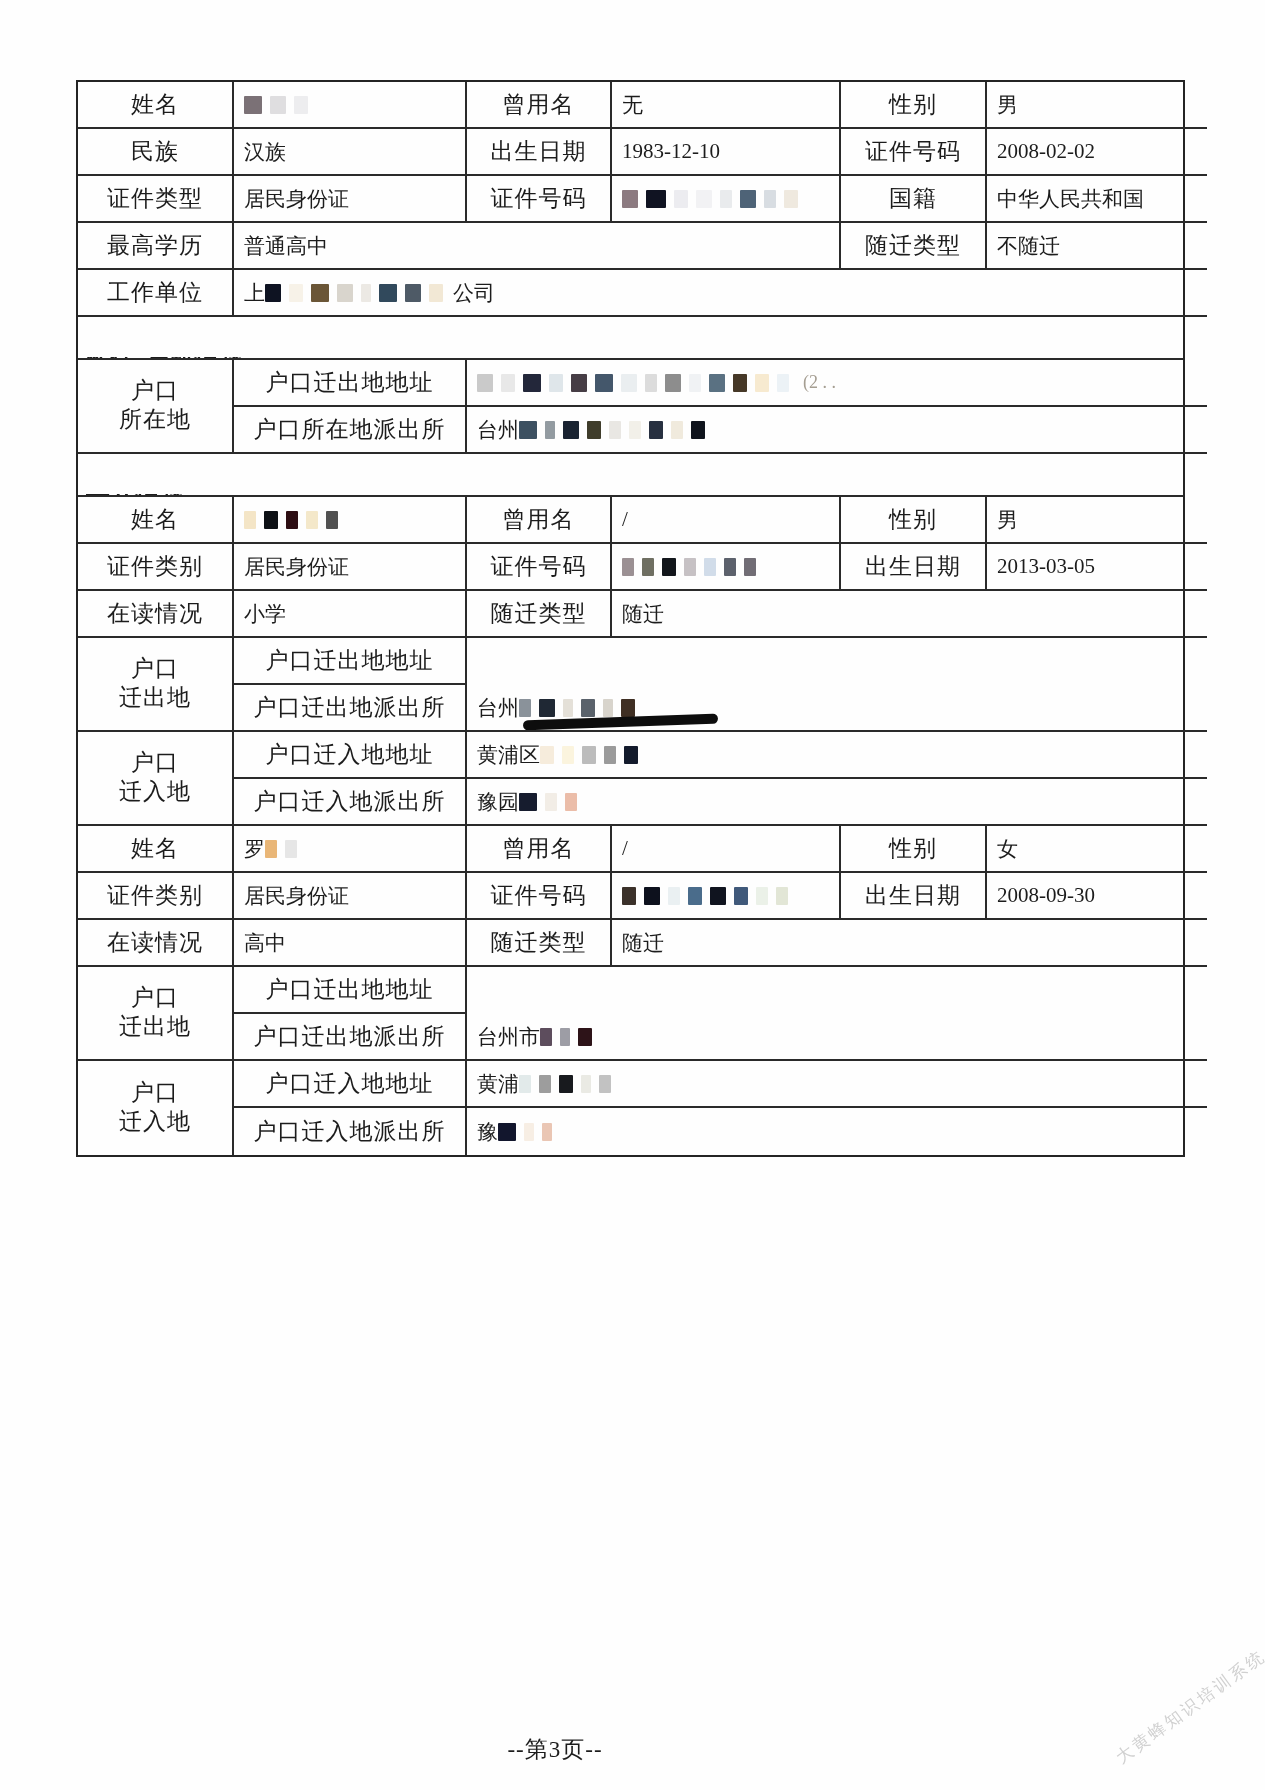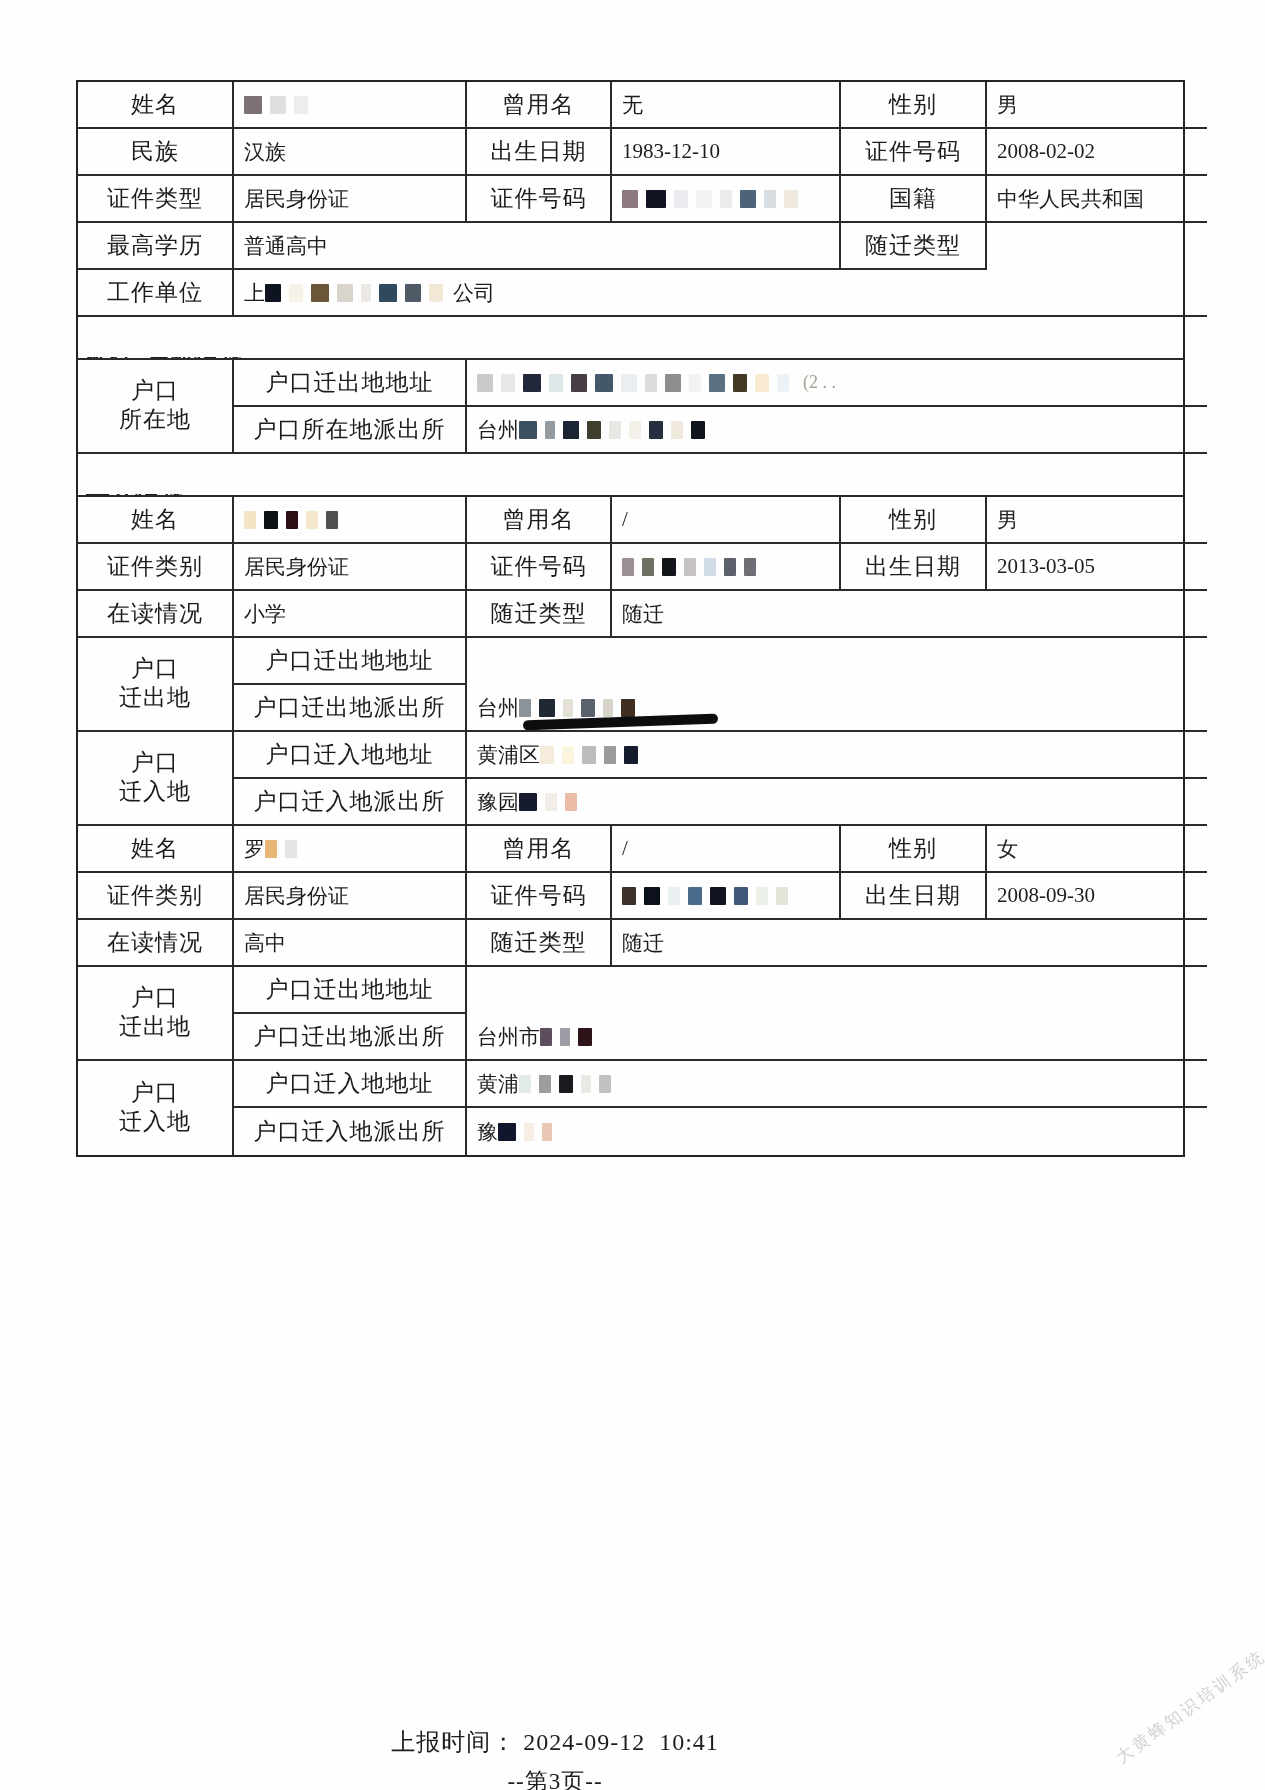--- a/index.html
+++ b/index.html
@@ -91,20 +91,21 @@
           </span>
       </div>
       <div class="cell lbl w5">国籍</div>
       <div class="cell val w6 nbr">中华人民共和国</div>
     </div>
 
     <div class="row">
       <div class="cell lbl w1">最高学历</div>
       <div class="cell val w24">普通高中</div>
       <div class="cell lbl w5">随迁类型</div>
+      <div class="cell val w6 nbr">不随迁</div>
     </div>
 
     <div class="row">
       <div class="cell lbl w1">工作单位</div>
       <div class="cell val w26 nbr">
         <span class="pre">上</span>
         <span class="blocks">
             <span class="block" style="background: rgb(14, 19, 34); width: 16px; height: 18px;"></span>
             <span class="block" style="background: rgb(247, 242, 232); width: 14px; height: 18px;"></span>
             <span class="block" style="background: rgb(107, 86, 55); width: 18px; height: 18px;"></span>
@@ -371,19 +372,18 @@
                 <span class="block" style="background: rgb(234, 198, 180); width: 10px; height: 18px;"></span>
               </span>
           </div>
         </div>
       </div>
     </div>
 
   </div>
 
   <div class="footer">
-    <div class="footer-time">上报时间： 2024-09-12  10:41</div>
     <div class="footer-page">--第3页--</div>
   </div>
 
   <div class="watermark">大黄蜂知识培训系统</div>
 
 </div>
 
 </body></html>

